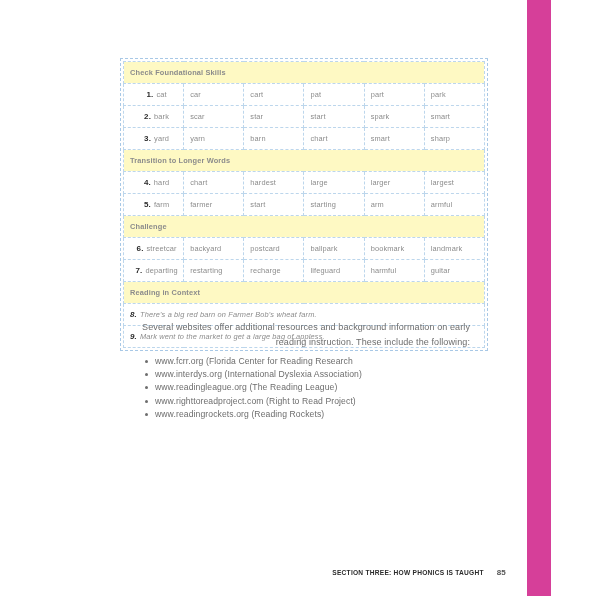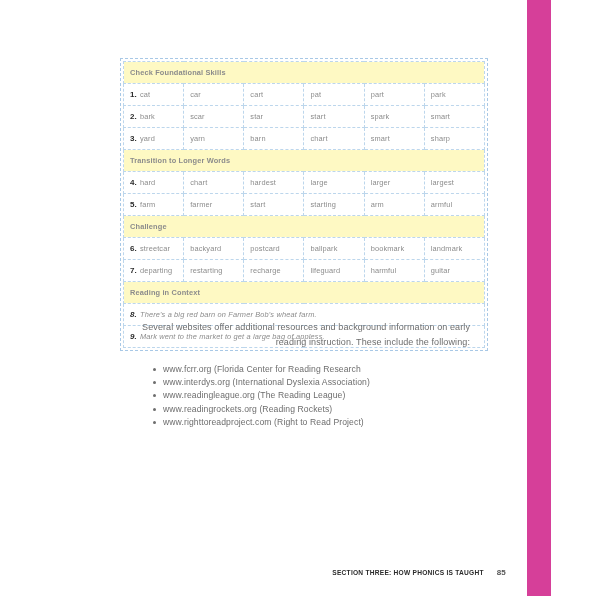--- a/index.html
+++ b/index.html
@@ -69,20 +69,21 @@
     letter-spacing: .1px;
     padding: 5px 0 5px 6px;
     border-left: 1px dashed #bcd6ec;
     border-right: 1px dashed #bcd6ec;
     border-top: 1px dashed #bcd6ec;
     border-bottom: 1px dashed #bcd6ec;
     background: #fef9c3;
   }
   td.first {
     color: #8c8c8c;
+    text-align: center;
   }
   td.first .num {
     color: #2b2b2b;
     font-weight: bold;
     font-size: 8px;
     margin-right: 3px;
   }
   td.sentence {
     color: #8c8c8c;
     font-size: 7.4px;
@@ -107,21 +108,21 @@
     letter-spacing: .1px;
     text-align: right;
   }
 
   #links {
     position: absolute;
     left: 134px;
     top: 346px;
     width: 360px;
     list-style: none;
-    margin: 17px;
+    margin: 9px;
     padding: 0;
   }
   #links li {
     font-size: 8.6px;
     line-height: 13.2px;
     color: #6d6d6d;
     letter-spacing: .1px;
     padding-left: 12px;
     position: relative;
     white-space: nowrap;
@@ -249,22 +250,22 @@
       </tbody>
     </table>
   </div>
 
   <p id="prose">Several websites offer additional resources and background information on early reading instruction. These include the following:</p>
 
   <ul id="links">
     <li><span class="bul"></span><span>www.fcrr.org (Florida Center for Reading Research</span></li>
     <li><span class="bul"></span><span>www.interdys.org (International Dyslexia Association)</span></li>
     <li><span class="bul"></span><span>www.readingleague.org (The Reading League)</span></li>
+    <li><span class="bul"></span><span>www.righttoreadproject.com (Right to Read Project)</span></li>
     <li><span class="bul"></span><span>www.readingrockets.org (Reading Rockets)</span></li>
-    <li><span class="bul"></span><span>www.righttoreadproject.com (Right to Read Project)</span></li>
   </ul>
 
   <div id="footer">
     <span class="sect-label">SECTION THREE: HOW PHONICS IS TAUGHT</span><span class="pageno">85</span>
   </div>
 
 </div>
 
 <div id="edge-band"></div>
 

